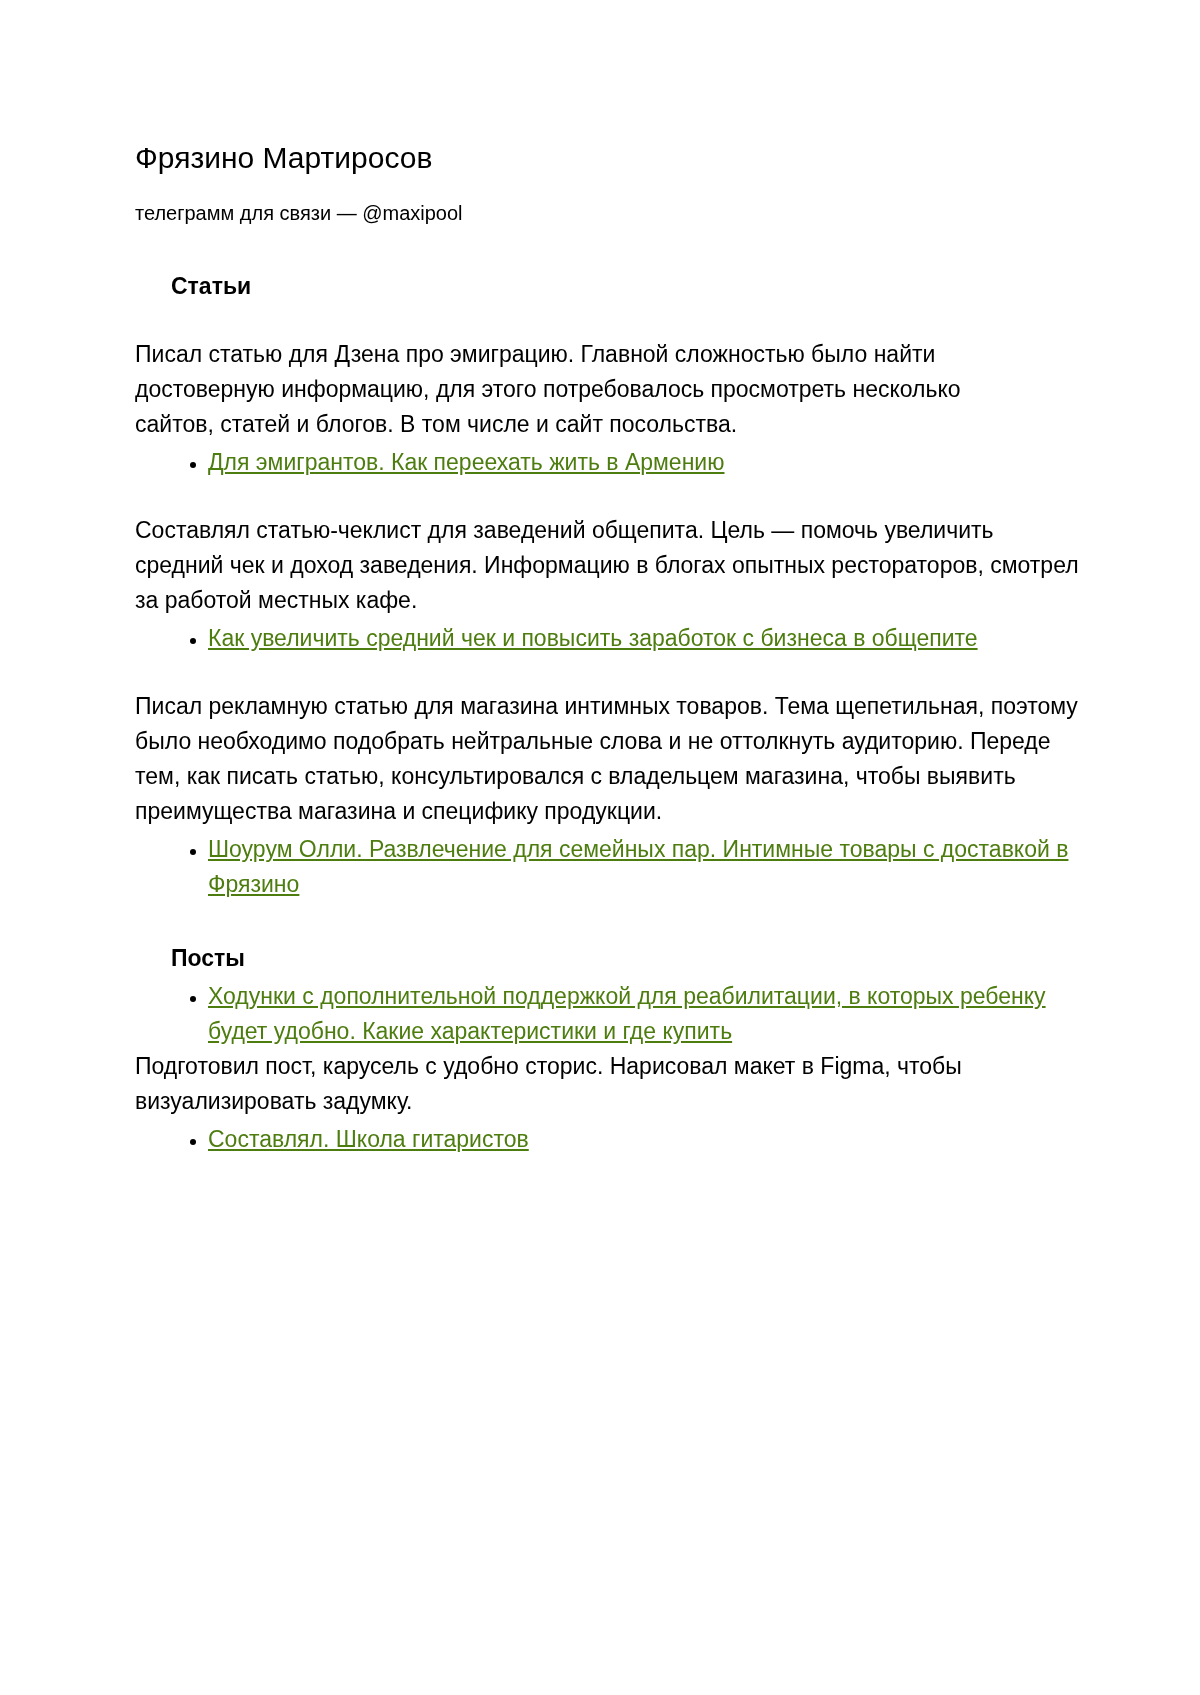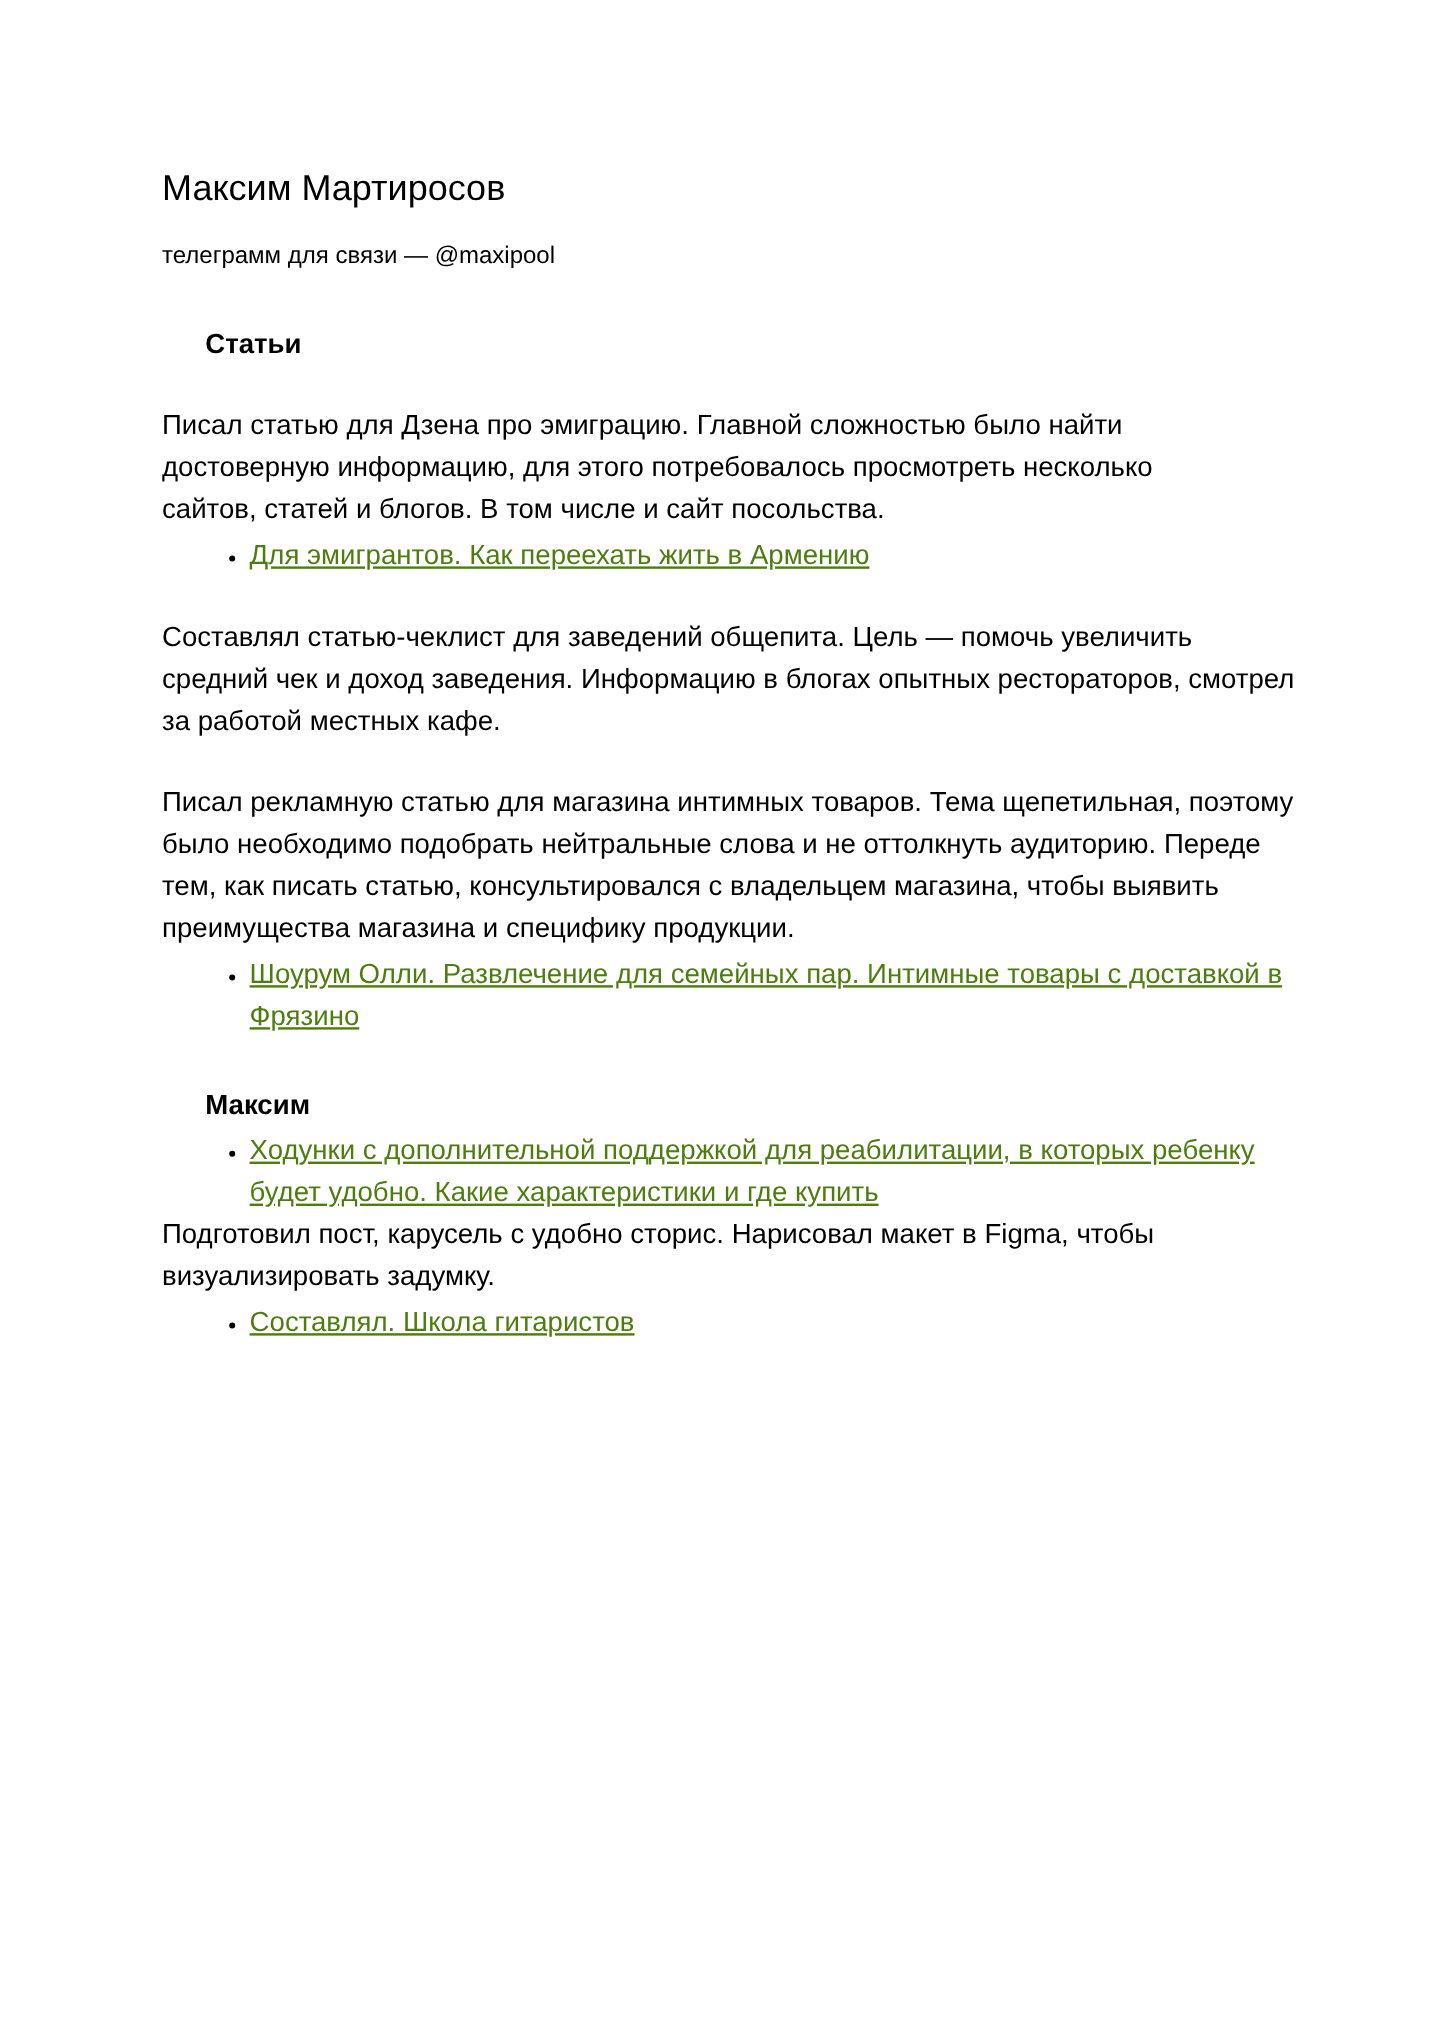--- a/index.html
+++ b/index.html
@@ -71,51 +71,56 @@
     white-space: pre-line;
     cursor: pointer;
   }
 </style>
 </head>
 <body>
 
 <div class="page">
   <div class="content">
 
-    <h1 class="doc-title">Максим Мартиросов</h1>
+    <h1 class="doc-title">Фрязино Мартиросов</h1>
 
     <p class="doc-subtitle">телеграмм для связи — @maxipool</p>
 
     <h2 class="section-heading">Статьи</h2>
 
     <p class="body-paragraph">Писал статью для Дзена про эмиграцию. Главной сложностью было найти
 достоверную информацию, для этого потребовалось просмотреть несколько
 сайтов, статей и блогов. В том числе и сайт посольства.</p>
     <ul class="bullet-list">
       <li>
         <a class="doc-link" href="#">Для эмигрантов. Как переехать жить в Армению</a>
       </li>
     </ul>
 
     <p class="body-paragraph">Составлял статью-чеклист для заведений общепита. Цель — помочь увеличить
 средний чек и доход заведения. Информацию в блогах опытных рестораторов, смотрел
 за работой местных кафе.</p>
+    <ul class="bullet-list">
+      <li>
+        <a class="doc-link" href="#">Как увеличить средний чек и повысить заработок с бизнеса в общепите</a>
+      </li>
+    </ul>
 
     <p class="body-paragraph">Писал рекламную статью для магазина интимных товаров. Тема щепетильная, поэтому
 было необходимо подобрать нейтральные слова и не оттолкнуть аудиторию. Переде
 тем, как писать статью, консультировался с владельцем магазина, чтобы выявить
 преимущества магазина и специфику продукции.</p>
     <ul class="bullet-list">
       <li>
         <a class="doc-link" href="#">Шоурум Олли. Развлечение для семейных пар. Интимные товары с доставкой в
 Фрязино</a>
       </li>
     </ul>
 
-    <h2 class="section-heading">Максим</h2>
+    <h2 class="section-heading">Посты</h2>
 
     <ul class="bullet-list">
       <li>
         <a class="doc-link" href="#">Ходунки с дополнительной поддержкой для реабилитации, в которых ребенку
 будет удобно. Какие характеристики и где купить</a>
       </li>
     </ul>
 
     <p class="body-paragraph flush">Подготовил пост, карусель с удобно сторис. Нарисовал макет в Figma, чтобы
 визуализировать задумку.</p>

